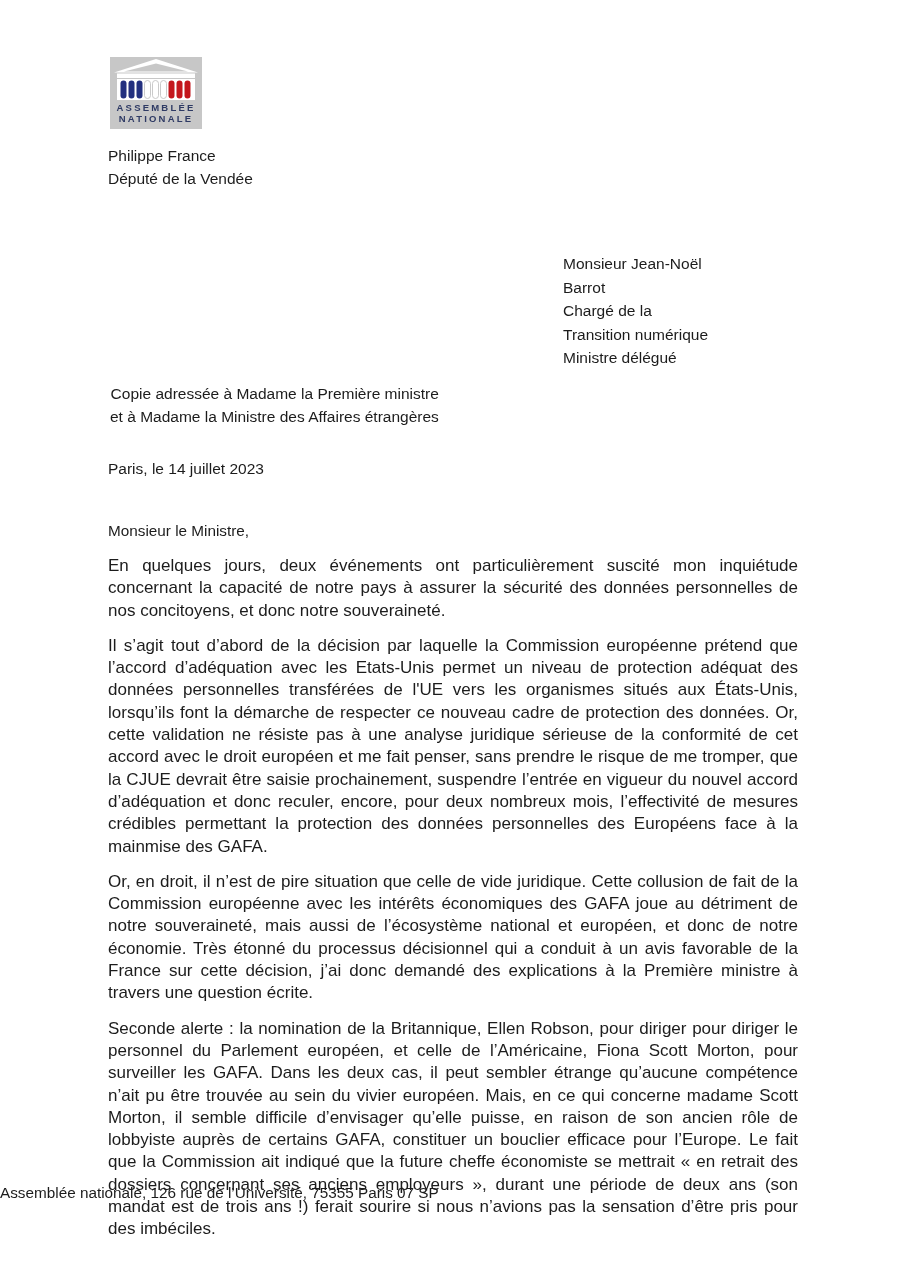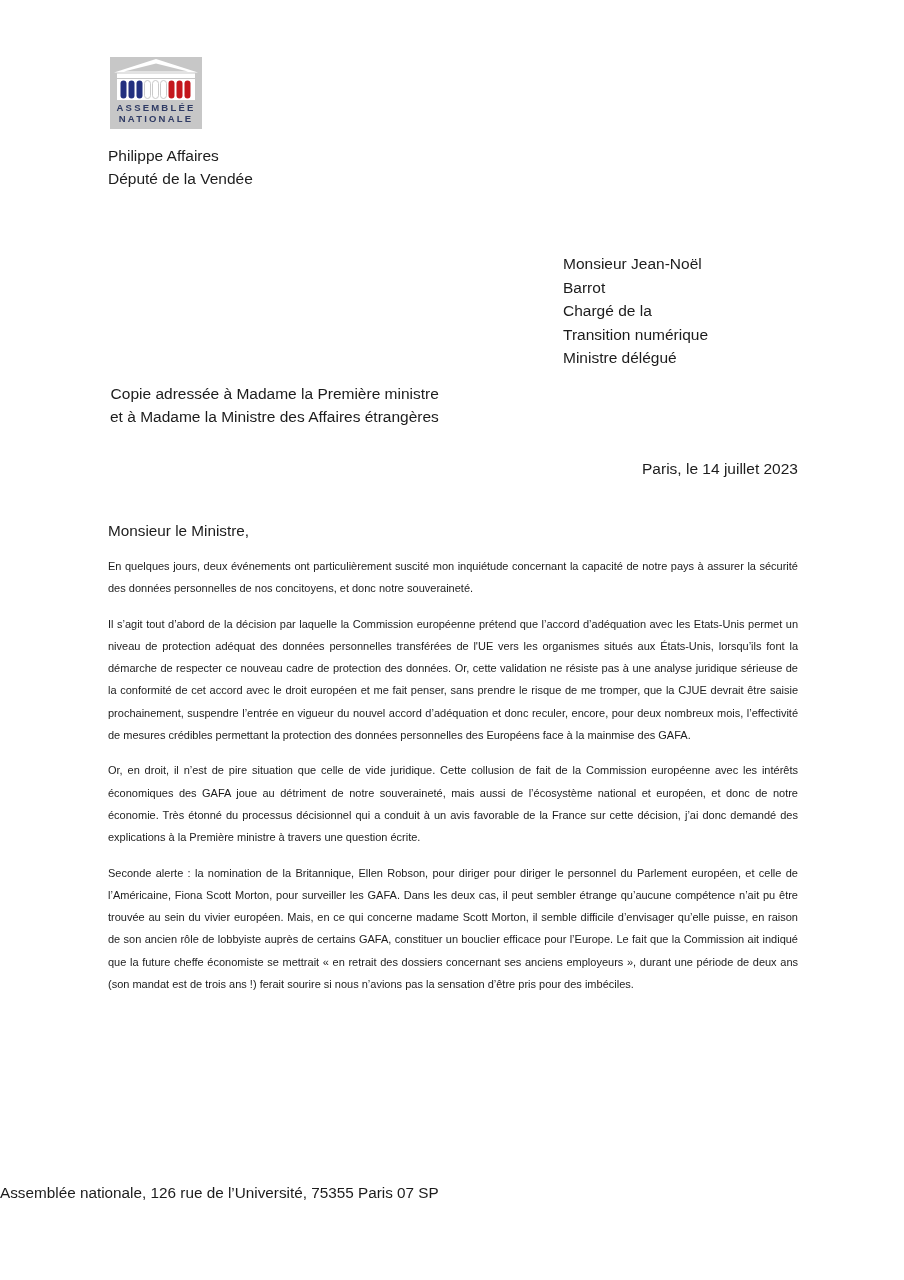--- a/index.html
+++ b/index.html
@@ -49,30 +49,30 @@
     position: absolute; left: 110px; top: 382px;
     font-size: 15.5px; line-height: 23px; text-align: right;
   }
 
   
   .content {
     position: absolute; left: 108px; top: 460px;
     width: 690px;
   }
   .date-line {
-    text-align: right;
+    text-align: left;
     font-size: 15.5px;
     margin: 0 0 44px 0;
   }
   .salutation {
     font-size: 15.3px;
     margin: 0 0 15px 0;
   }
   .content p.para {
-    font-size: 11px;
+    font-size: 17px;
     line-height: 22.3px;
     text-align: justify;
     margin: 0 0 13px 0;
   }
 
   
   .footer {
     position: absolute; left: 0; top: 1184px;
     width: 904px;
     text-align: left;
@@ -106,21 +106,21 @@
       <rect x="66.5" y="23.5" width="6" height="18" rx="3" fill="#c4161c"></rect>
       <rect x="74.5" y="23.5" width="6" height="18" rx="3" fill="#c4161c"></rect>
     </svg>
     <div class="logo-text">
       <div>ASSEMBLÉE</div>
       <div>NATIONALE</div>
     </div>
   </div>
 
   <div class="sender">
-    <div>Philippe Affaires</div>
+    <div>Philippe France</div>
     <div>Député de la Vendée</div>
   </div>
 
   <div class="recipient">
     <div>Monsieur Jean-Noël Barrot</div>
     <div>Chargé de la Transition numérique</div>
     <div>Ministre délégué</div>
   </div>
 
   <div class="copy-block">

